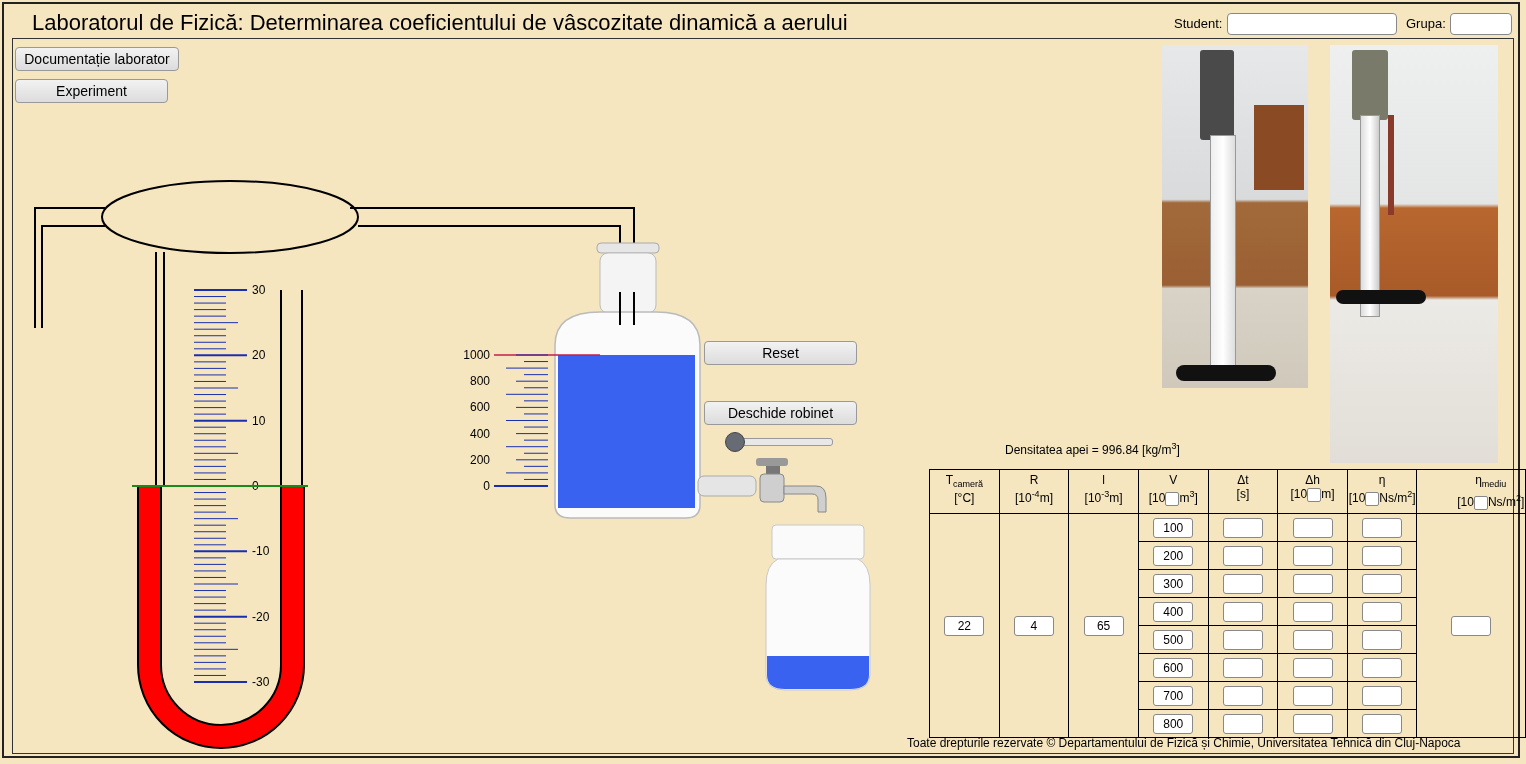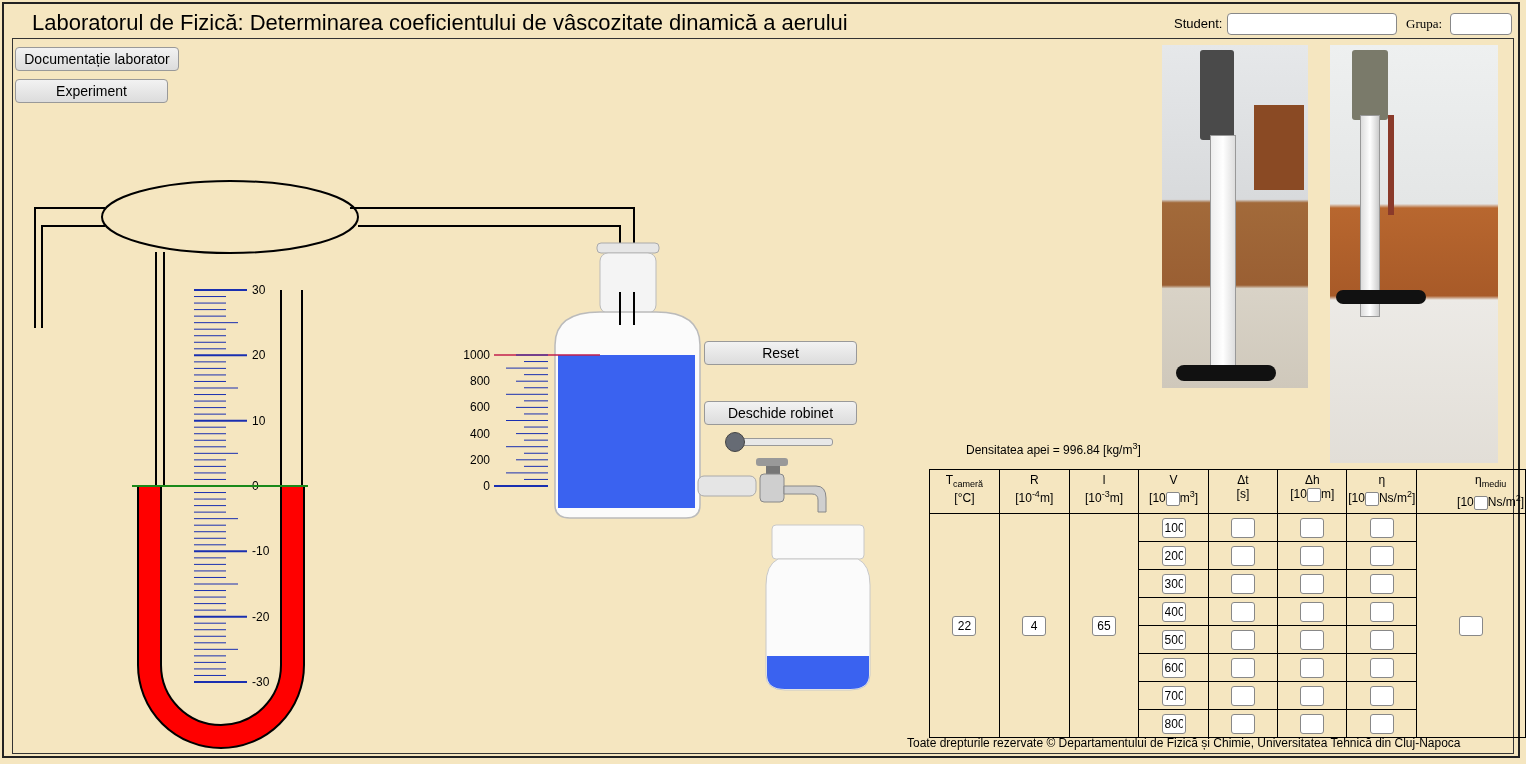--- a/index.html
+++ b/index.html
@@ -20,36 +20,36 @@
     border:1px solid #999; border-radius:4px;
     font-size:14px; color:#000; text-align:center; line-height:22px;
     font-family:"Liberation Sans", sans-serif; cursor:pointer;
   }
   svg text { font-family:"Liberation Sans", sans-serif; }
   .photo { position:absolute; overflow:hidden; }
   table.data { position:absolute; left:929px; top:469px; border-collapse:collapse; font-size:12px; }
   table.data td, table.data th { border:1px solid #000; text-align:center; padding:0; font-weight:normal; }
   table.data th { height:40px; line-height:14px; vertical-align:top; padding-top:3px; }
   table.data td.vcell { height:27px; }
-  .cellin { width:24px; height:20px; background:#fff; border:1px solid #888; border-radius:3px; box-sizing:border-box; font-size:12px; text-align:center; display:inline-block; line-height:18px; vertical-align:middle; font-family:"Liberation Sans", sans-serif; }
+  .cellin { width:40px; height:20px; background:#fff; border:1px solid #888; border-radius:3px; box-sizing:border-box; font-size:12px; text-align:center; display:inline-block; line-height:18px; vertical-align:middle; font-family:"Liberation Sans", sans-serif; }
   .chk { display:inline-block; width:14px; height:14px; background:#fff; border:1px solid #888; border-radius:2px; vertical-align:middle; box-sizing:border-box;}
   sup, sub { font-size:9px; }
-  .density { position:absolute; left:966px; top:441px; font-size:12px; }
+  .density { position:absolute; left:1005px; top:441px; font-size:12px; }
   .footer { position:absolute; left:907px; top:736px; font-size:12px; white-space:nowrap; }
 </style>
 </head>
 <body>
 
 <div class="outer"></div>
 <div class="inner"></div>
 
 <div class="title">Laboratorul de Fizică: Determinarea coeficientului de vâscozitate dinamică a aerului</div>
 <span class="lbl" style="left:1174px;top:16px;">Student:</span>
 <input class="field" style="left: 1227px; top: 13px; width: 170px; height: 22px;" value="">
-<span class="lbl" style="left:1406px;top:16px;font-family:Liberation Serif, serif;">Grupa:</span>
+<span class="lbl" style="left:1406px;top:16px;">Grupa:</span>
 <input class="field" style="left: 1450px; top: 13px; width: 62px; height: 22px;" value="">
 
 <div class="btn" style="left:15px;top:47px;width:164px;">Documentație laborator</div>
 <div class="btn" style="left:15px;top:79px;width:153px;">Experiment</div>
 
 <svg style="position:absolute;left:0;top:0;" width="920" height="764">
 
   <g fill="none" stroke="#000" stroke-width="2">
     <path d="M35,328 L35,208 L105,208"></path>
     <path d="M42,328 L42,226 L105,226"></path>

